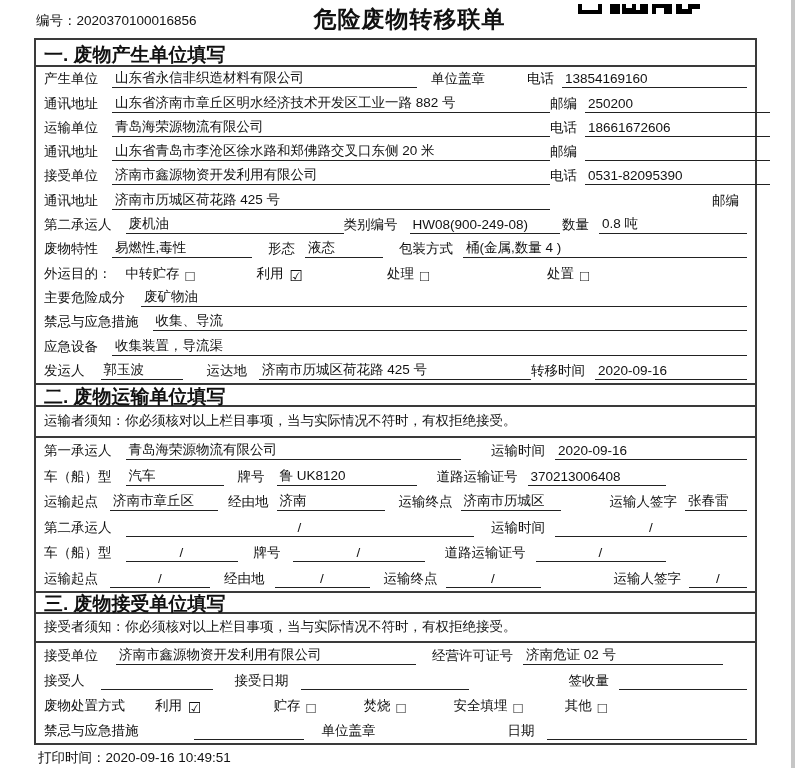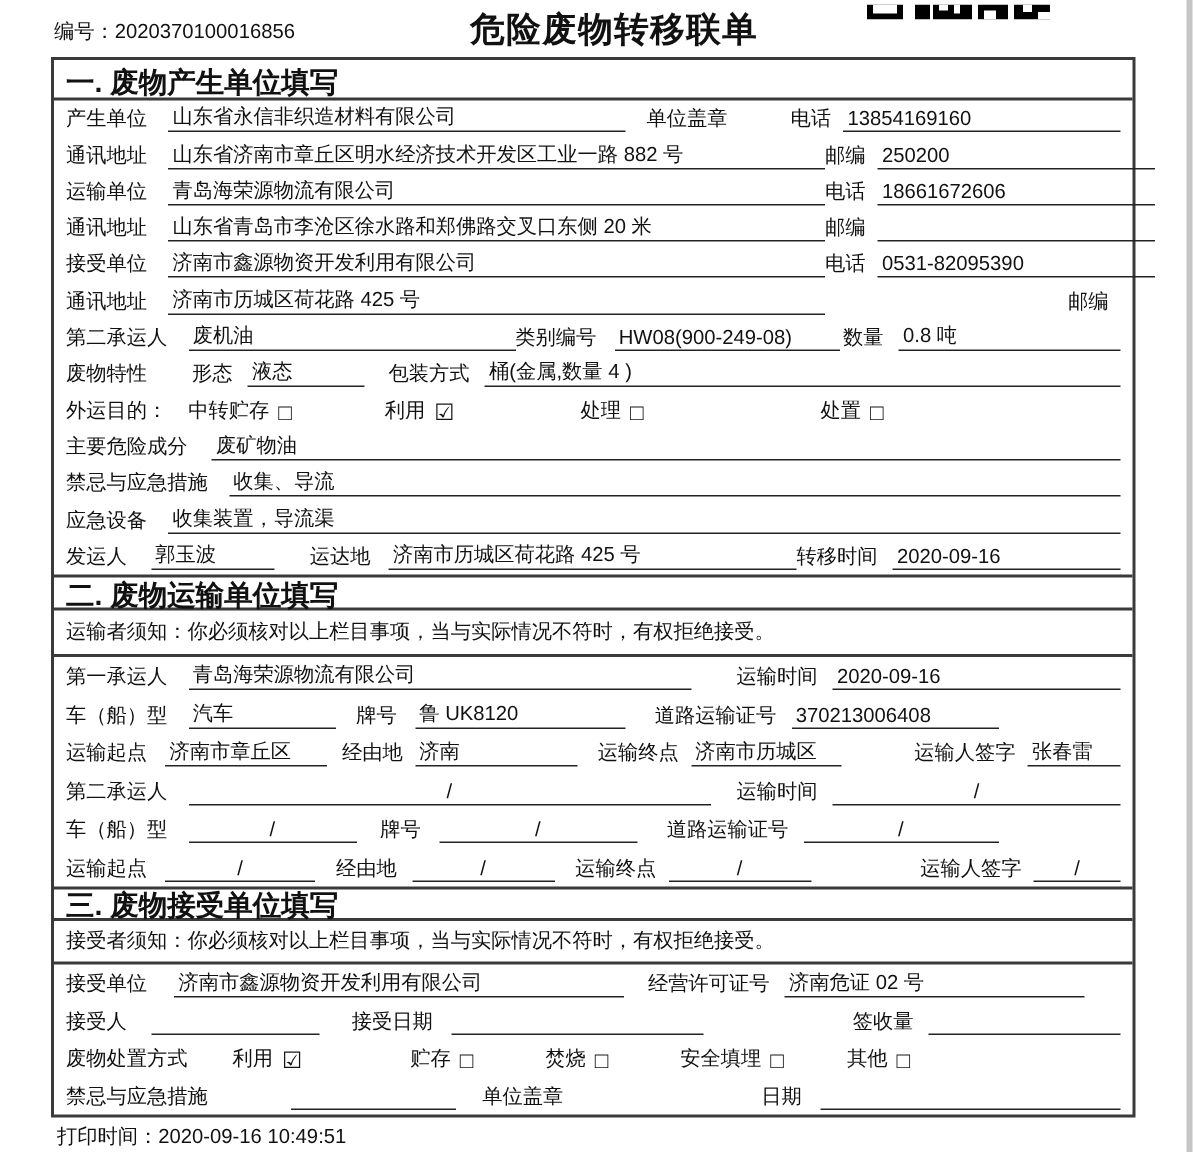--- a/index.html
+++ b/index.html
@@ -107,20 +107,21 @@
     <span class="lb" style="margin-right:14px">第二承运人</span>
     <span class="u" style="width:218px">废机油</span>
     <span class="lb" style="margin-right:12px">类别编号</span>
     <span class="u" style="width:150px">HW08(900-249-08)</span>
     <span class="lb mla" style="margin-right:10px">数量</span>
     <span class="u" style="width:148px">0.8 吨</span>
   </div>
 
   <div class="row hr1">
     <span class="lb" style="margin-right:14px">废物特性</span>
+    <span class="u" style="width:140px">易燃性,毒性</span>
     <span class="lb" style="margin-left:16px;margin-right:10px">形态</span>
     <span class="u" style="width:78px">液态</span>
     <span class="lb" style="margin-left:16px;margin-right:10px">包装方式</span>
     <span class="u grow">桶(金属,数量  4 )</span>
   </div>
 
   <div class="row hr1">
     <span class="lb">外运目的：</span>
     <span class="opt" style="margin-left:14px">
       <span>中转贮存</span>

